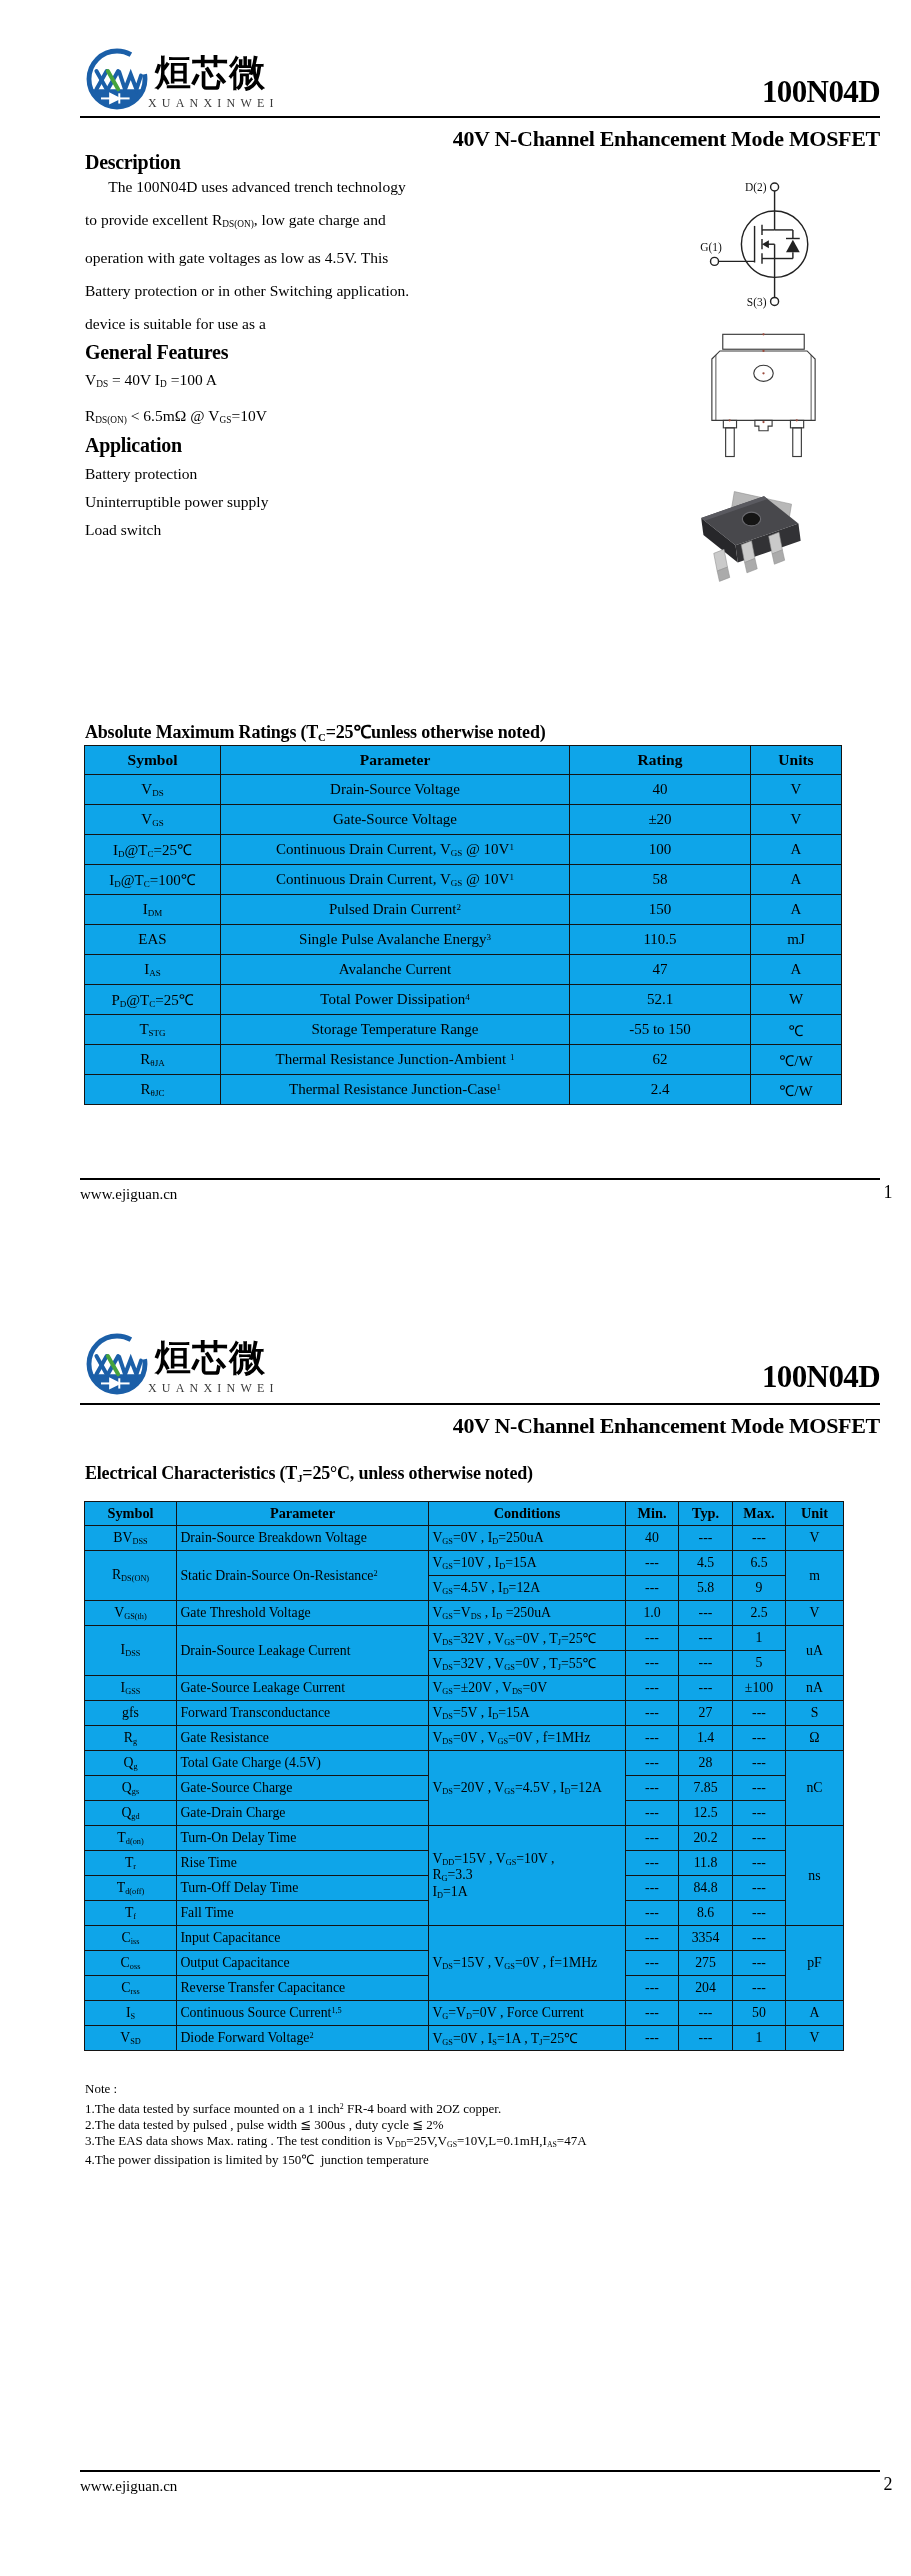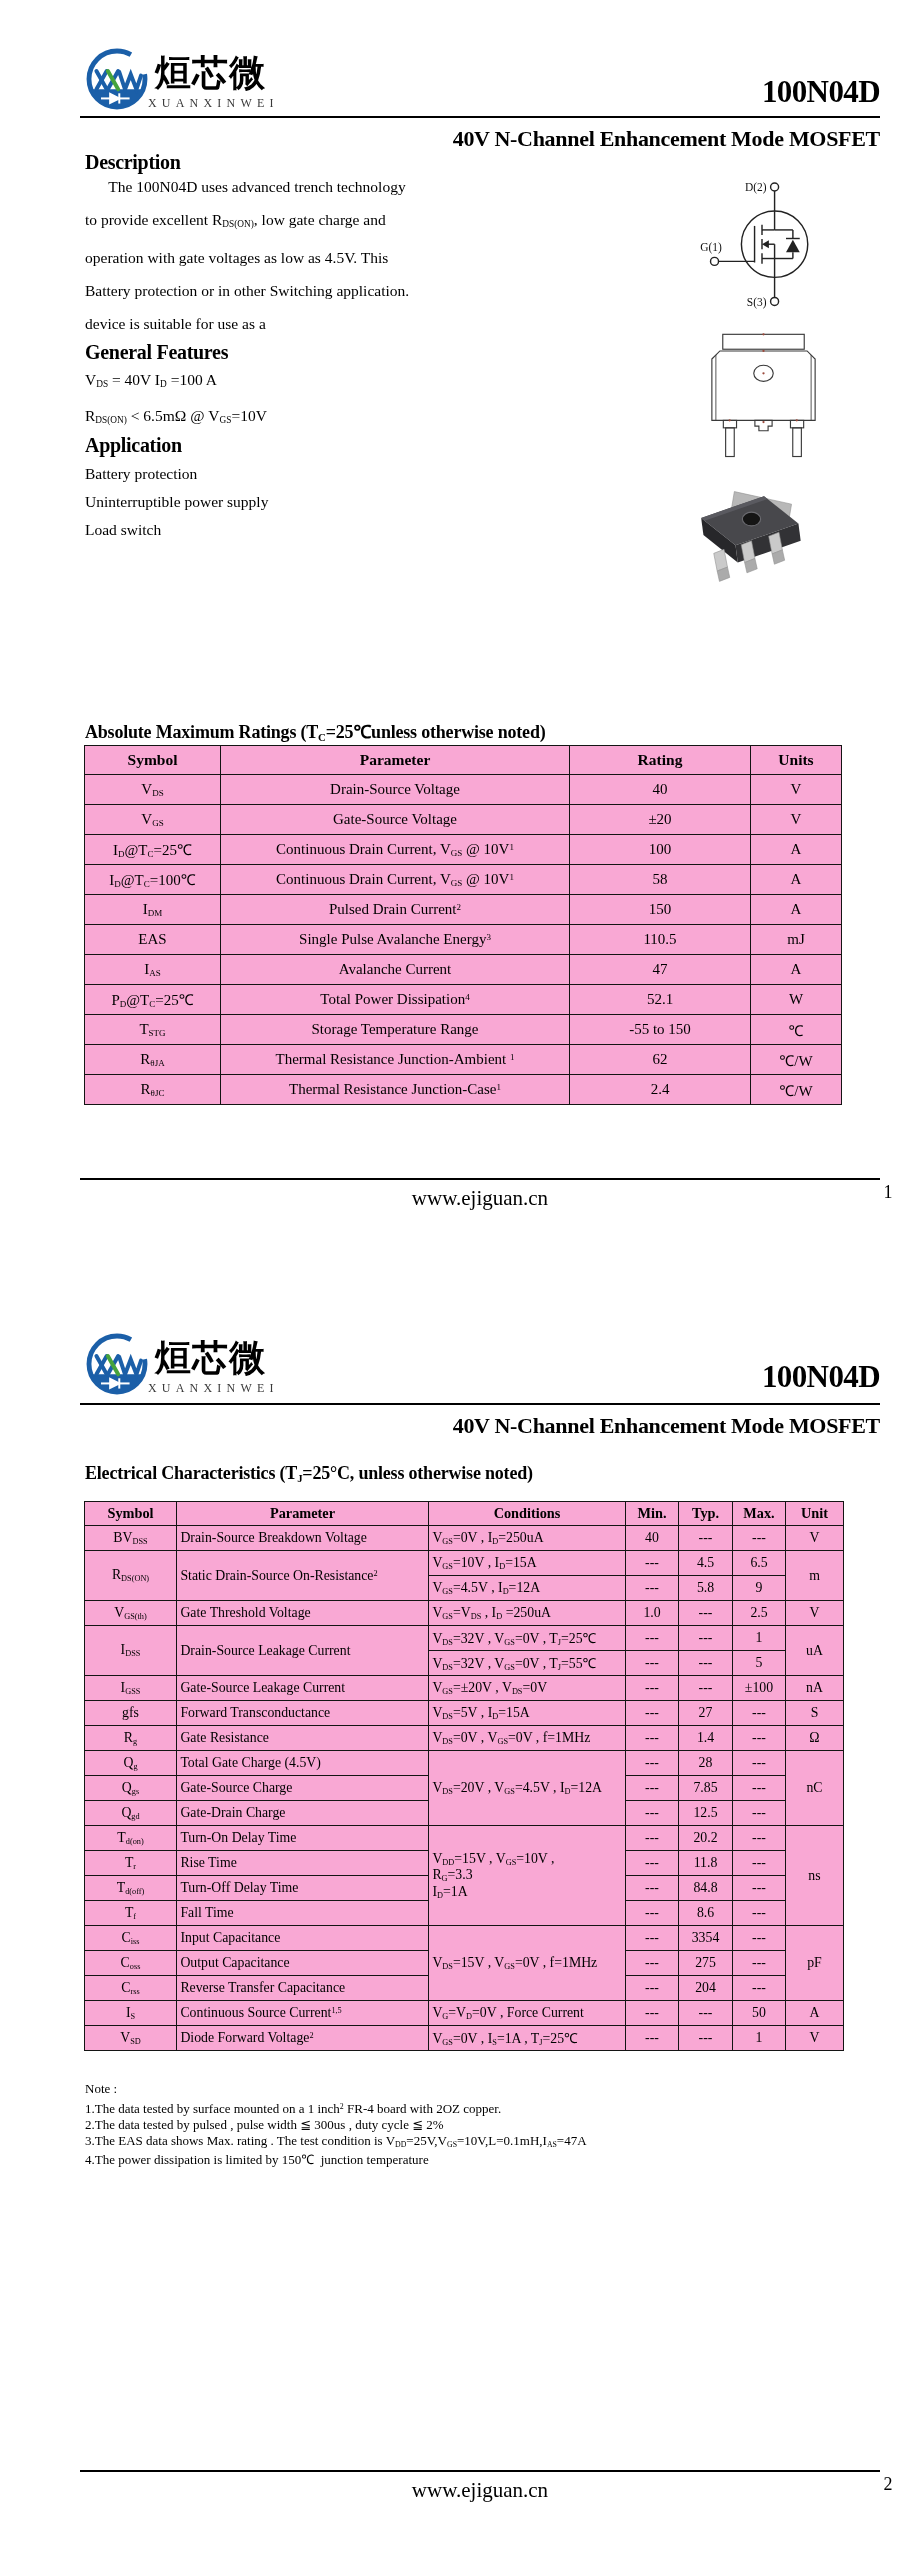--- a/index.html
+++ b/index.html
@@ -14,33 +14,33 @@
   .hrule{position:absolute;left:80px;width:800px;height:2.3px;background:#000}
   .subtitle{position:absolute;right:31px;font-size:22px;font-weight:700;letter-spacing:-0.3px;line-height:1.1;white-space:nowrap}
   .sec{position:absolute;font-size:20px;font-weight:700;letter-spacing:-0.3px}
   .tbl-title{position:absolute;font-size:18px;font-weight:700;letter-spacing:-0.2px}
   .body-line{font-size:15.5px;line-height:33px;white-space:pre-wrap}
   .gf-line{font-size:15.5px;line-height:32px}
   .app-line{font-size:15.5px;line-height:28px}
   .note-head{position:absolute;font-size:13px}
   .note-line{font-size:13px;line-height:16px;white-space:pre-wrap}
   .list{position:absolute}
-  table{border-collapse:collapse;table-layout:fixed;position:absolute;background:#f9a8d4;border:1.7px solid #141414}
+  table{border-collapse:collapse;table-layout:fixed;position:absolute;background:#0ea5e9;border:1.7px solid #141414}
   th,td{border:1.1px solid #141414;text-align:center;vertical-align:middle;padding:0 3.4px;font-weight:400}
   thead th{border-bottom:1.7px solid #141414;font-weight:700}
   .abs-table{left:84px;top:745px;width:757px}
   .abs-table th{height:29px;font-size:15.5px}
   .abs-table td{height:30px;font-size:15px}
   .elec-table{left:84px;top:1501px;width:760px}
   .elec-table th{height:24px;font-size:14.3px}
   .elec-table td{height:25px;font-size:13.8px}
   td.l{text-align:left}
   sub{font-size:.6em;vertical-align:-.25em}
   sup{font-size:.6em;vertical-align:.45em}
-  .footer-site{position:absolute;left:80px;width:800px;text-align:center;font-size:21px}
+  .footer-site{position:absolute;left:80px;width:800px;text-align:left;font-size:15px}
   .page-num{position:absolute;right:18.4px;font-size:18px}
   .diagram{position:absolute}
 </style>
 </head>
 <body>
 
 <div class="canvas">
 
   <section>
 

